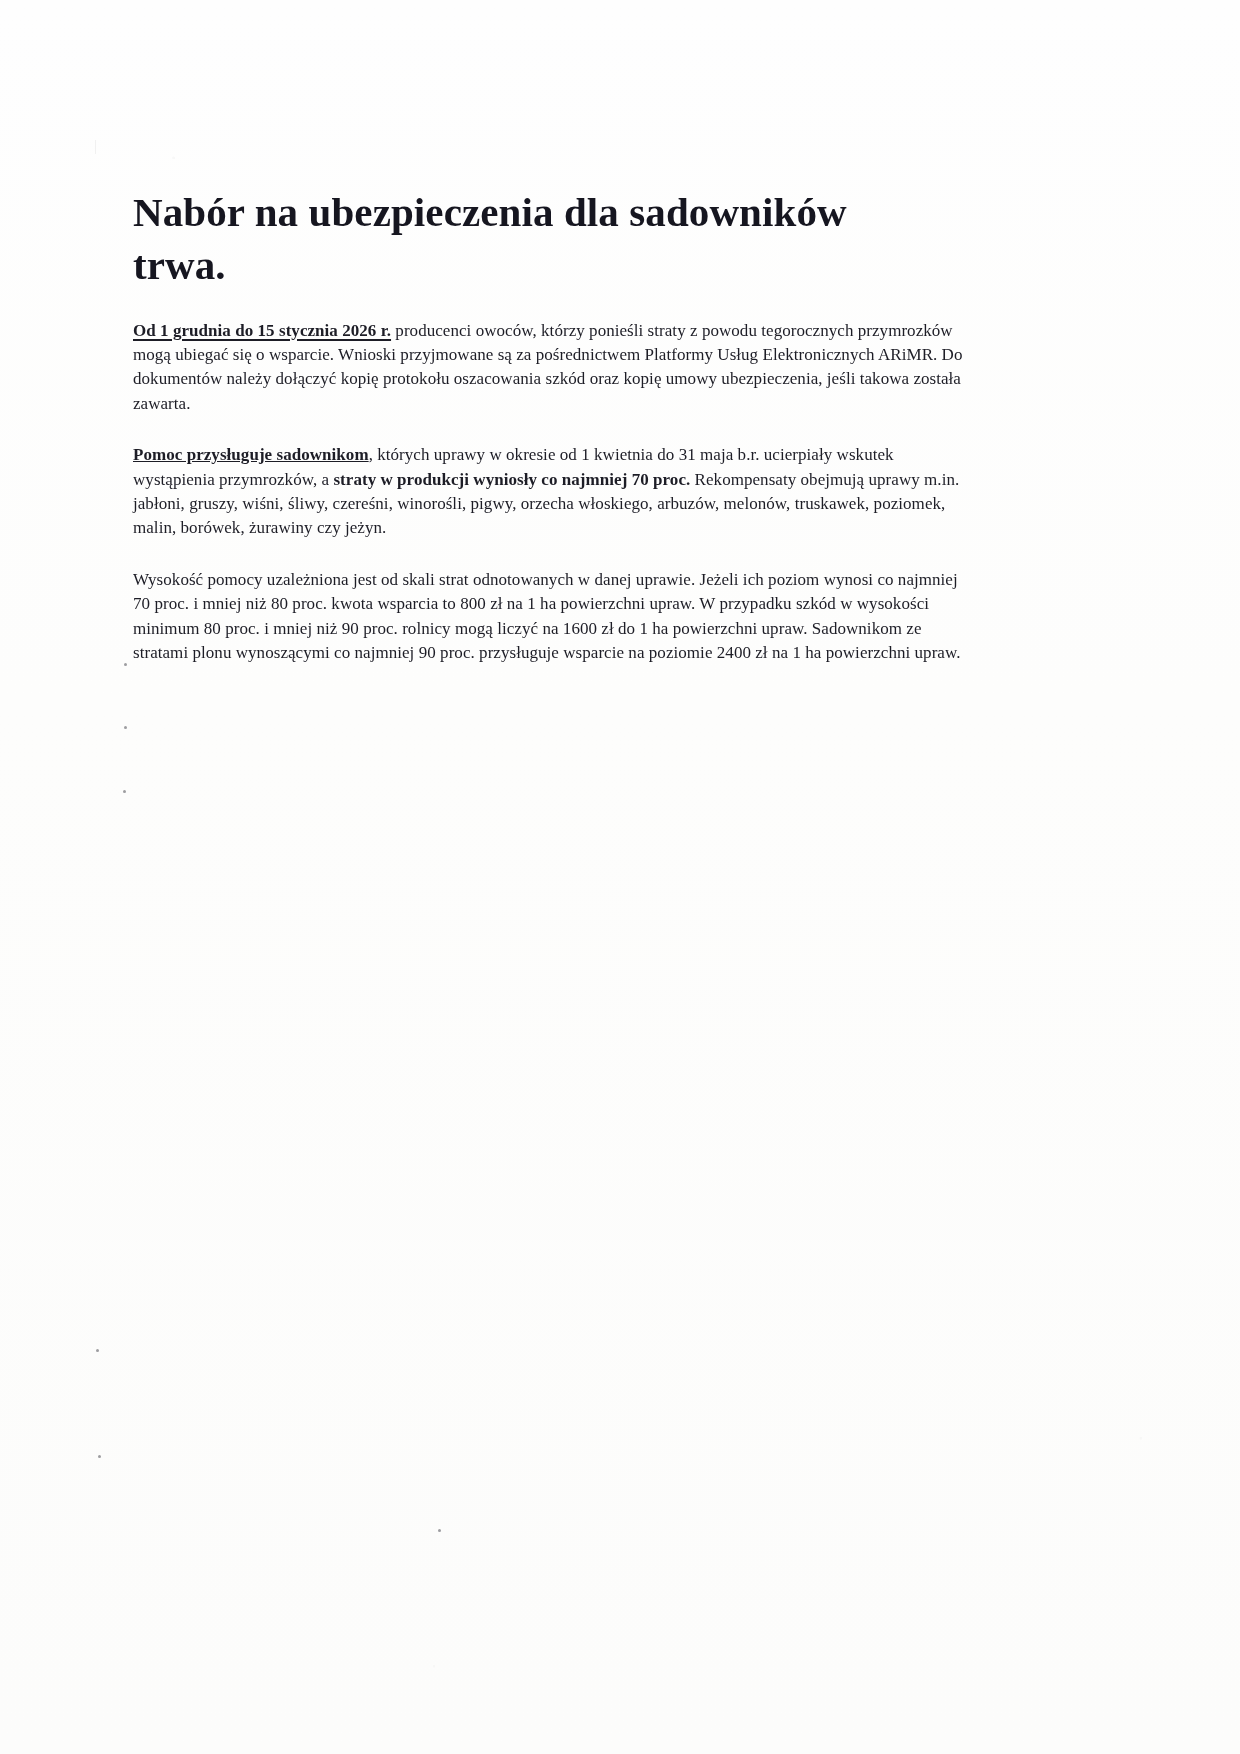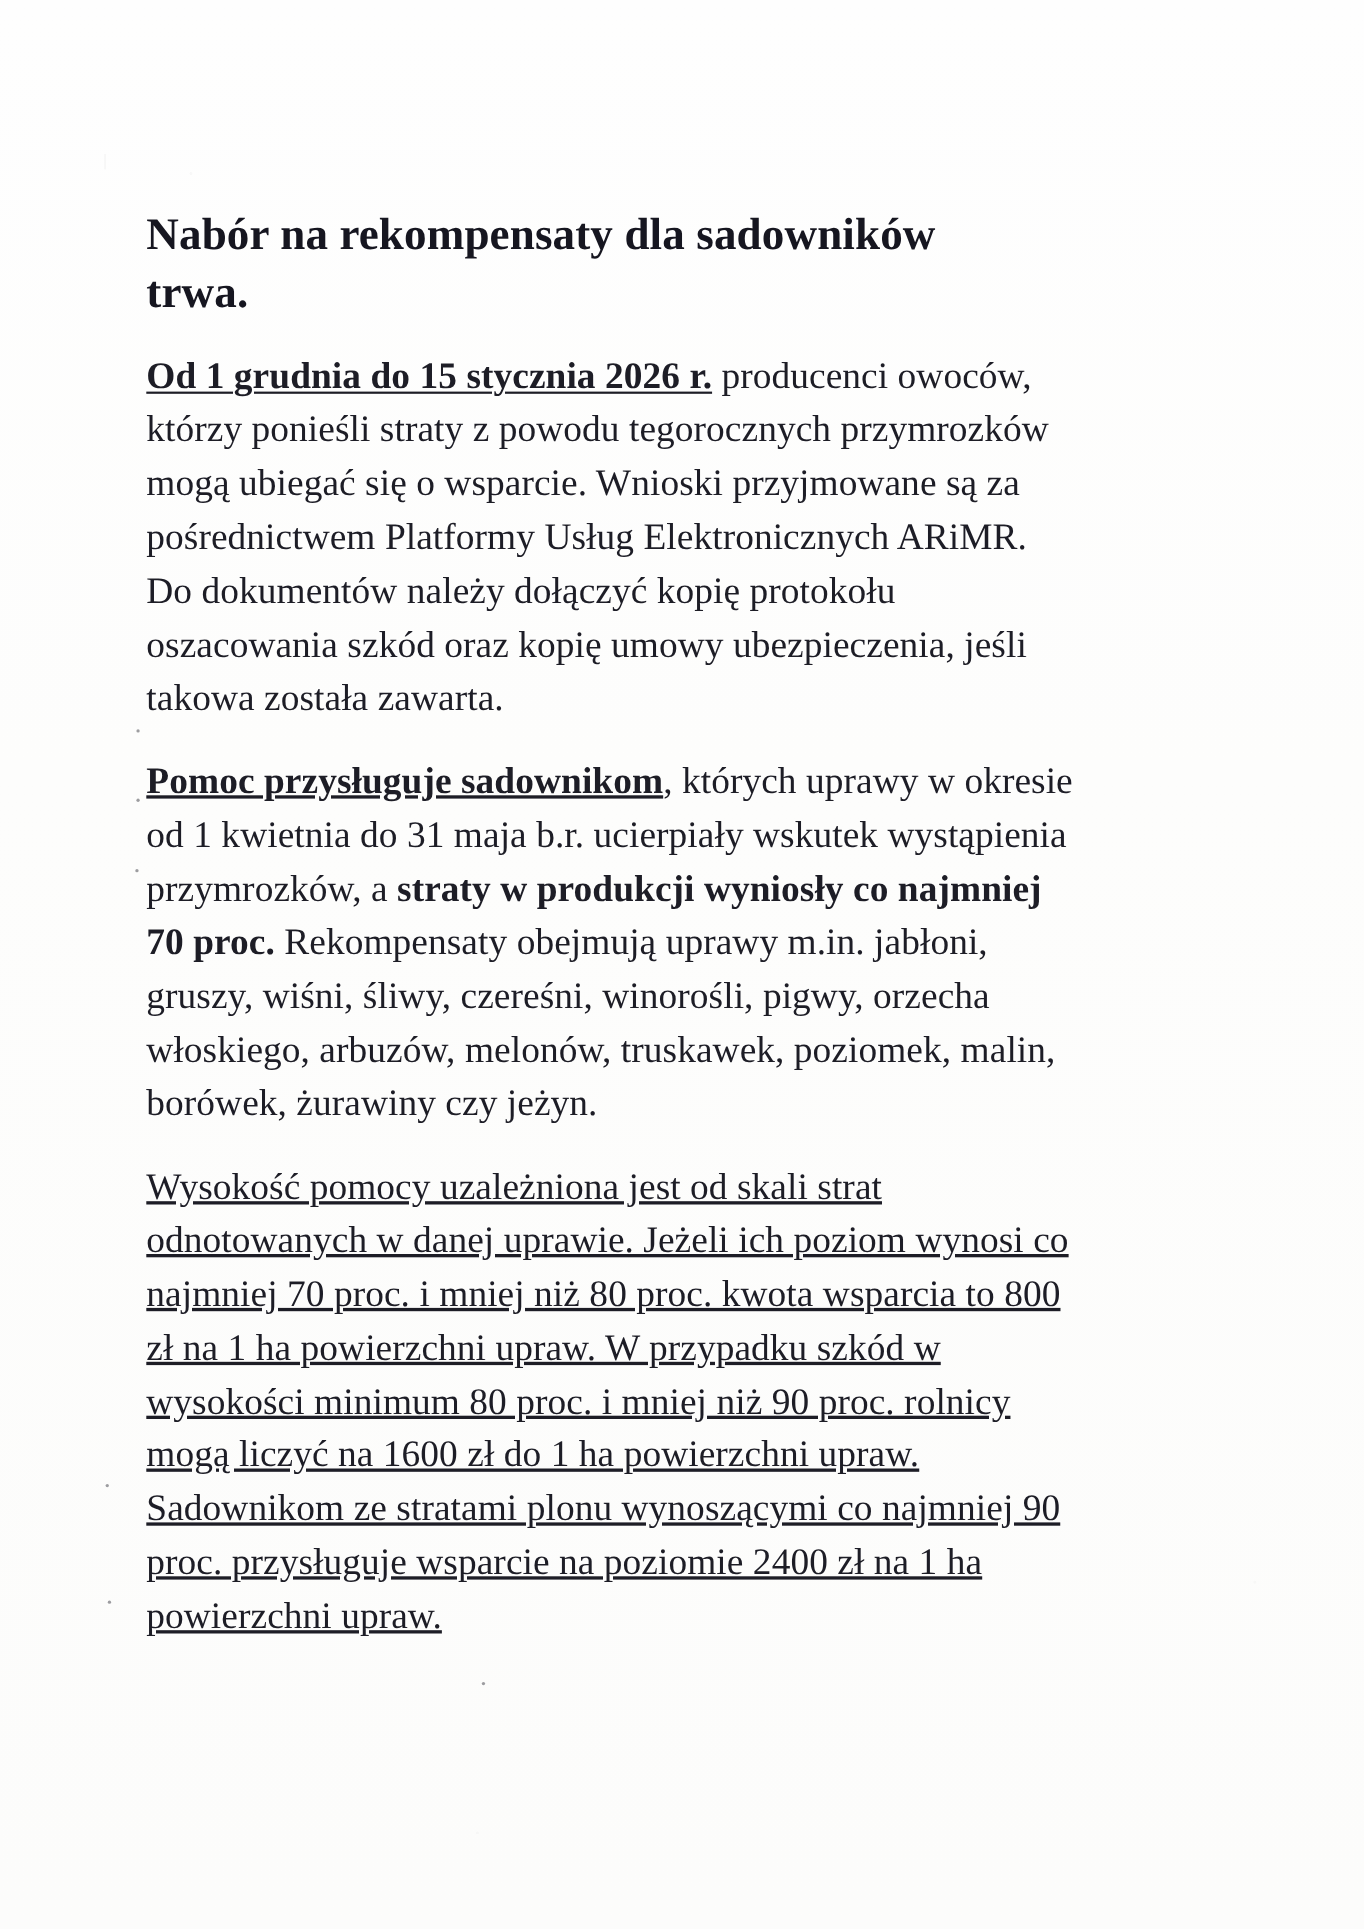--- a/index.html
+++ b/index.html
@@ -41,27 +41,27 @@
     font-weight: 700;
     font-size: 41px;
     line-height: 1.30;
     letter-spacing: 0.1px;
     color: #161620;
     max-width: 800px;
   }
 
   p.para {
     margin: 0 18px 27px 0;
-    font-size: 34px;
+    font-size: 17px;
     line-height: 1.435;
     text-align: left;
     color: #1d1d26;
     letter-spacing: 0.05px;
   }
-  p.para:last-child { margin-bottom: 0; text-decoration: underline; }
+  p.para:last-child { margin-bottom: 0; }
 
   .lead-underline {
     font-weight: 700;
     text-decoration: underline;
     text-underline-offset: 3px;
     text-decoration-thickness: 2px;
   }
   .lead-bold { font-weight: 700; text-decoration: underline; }
   .inline-bold { font-weight: 700; }
 
@@ -86,21 +86,21 @@
   <div class="scan-edge-line" style="left:95px; top:140px; width:1px; height:14px;"></div>
   <div class="scan-dot" style="left:124px; top:663px;"></div>
   <div class="scan-dot" style="left:124px; top:726px;"></div>
   <div class="scan-dot" style="left:123px; top:790px;"></div>
   <div class="scan-dot" style="left:96px; top:1349px;"></div>
   <div class="scan-dot" style="left:438px; top:1529px;"></div>
   <div class="scan-dot" style="left:98px; top:1455px;"></div>
 
   <div class="content">
 
-    <h1 class="doc-title">Nabór na rekompensaty dla sadowników trwa.</h1>
+    <h1 class="doc-title">Nabór na ubezpieczenia dla sadowników trwa.</h1>
 
     <p class="para">
       <span class="lead-underline">Od 1 grudnia do 15 stycznia 2026 r.</span><span> producenci owoców, którzy ponieśli straty z powodu tegorocznych przymrozków mogą ubiegać się o wsparcie. Wnioski przyjmowane są za pośrednictwem Platformy Usług Elektronicznych ARiMR.  Do dokumentów należy dołączyć kopię protokołu oszacowania szkód oraz kopię umowy ubezpieczenia, jeśli takowa została zawarta.</span>
     </p>
 
     <p class="para">
       <span class="lead-bold">Pomoc przysługuje sadownikom</span><span>, których uprawy w okresie od 1 kwietnia do 31 maja b.r. ucierpiały wskutek wystąpienia przymrozków, a </span><span class="inline-bold">straty w produkcji wyniosły co najmniej 70 proc.</span><span> Rekompensaty obejmują uprawy m.in. jabłoni, gruszy, wiśni, śliwy, czereśni, winorośli, pigwy, orzecha włoskiego, arbuzów, melonów, truskawek, poziomek, malin, borówek, żurawiny czy jeżyn.</span>
     </p>
 
     <p class="para">

